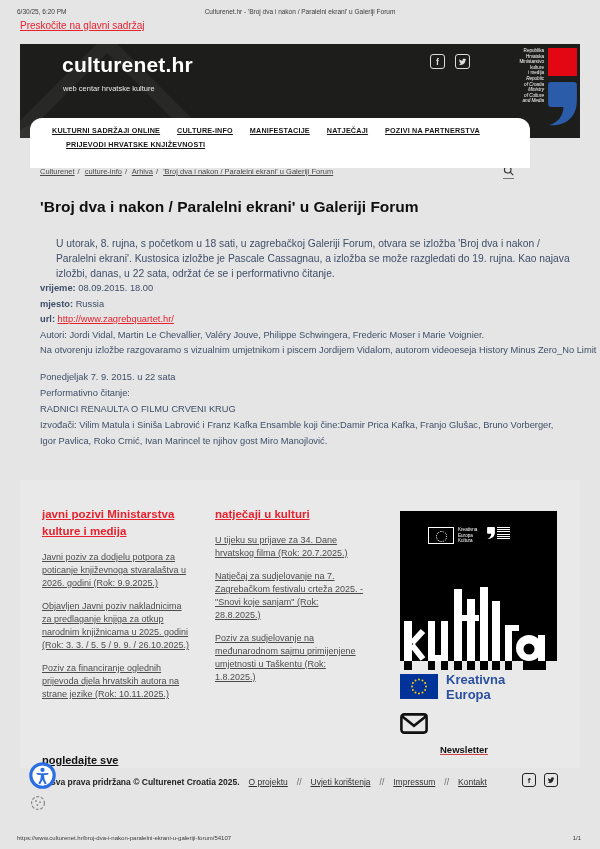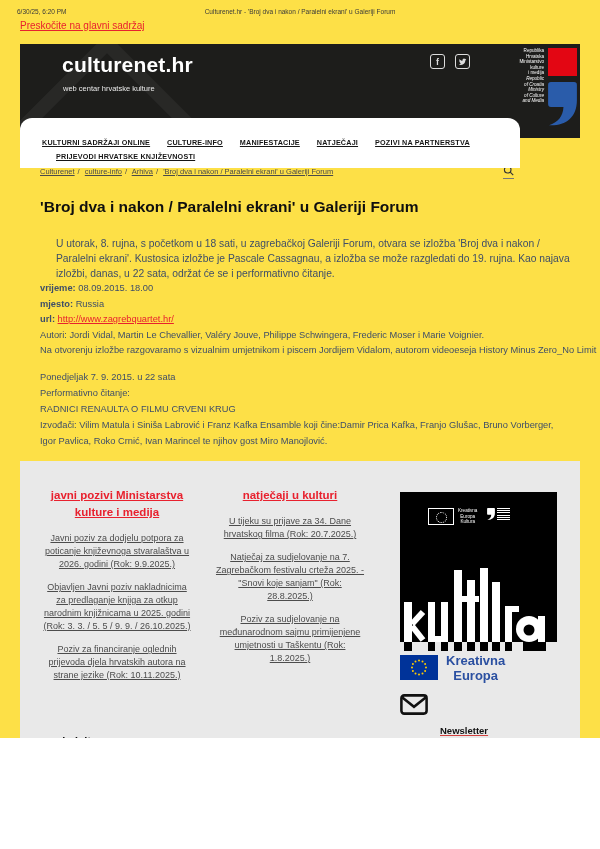--- a/index.html
+++ b/index.html
@@ -1,16 +1,16 @@
 <!DOCTYPE html>
 <html><head>
 <meta charset="utf-8">
 <style>
   html,body{margin:0;padding:0;background:#fff;}
-  .page{position:relative;width:600px;height:738px;background:#fde047;overflow:hidden;
+  .page{position:relative;width:600px;height:849px;background:#e5e5e5;overflow:hidden;
         font-family:"Liberation Sans",sans-serif;color:#222;}
   a{cursor:pointer;}
 
   
   .print-datetime{position:absolute;left:17px;top:8px;font-size:6.5px;color:#3a3a3a;}
   .print-doctitle{position:absolute;left:0;top:8px;width:100%;text-align:center;font-size:6.5px;color:#3a3a3a;}
   .print-url{position:absolute;left:17px;top:835px;font-size:6px;color:#3a3a3a;}
   .print-page{position:absolute;right:19px;top:835px;font-size:6px;color:#3a3a3a;}
 
   .skip-link{position:absolute;left:20px;top:20px;font-size:10px;color:#e8212e;text-decoration:underline;}
@@ -27,22 +27,22 @@
   .soc.fb{left:410px;font-size:9px;font-weight:700;}
   .soc.tw{left:435px;}
   .soc svg{width:9px;height:9px;fill:#ddd;}
   .ministry-text{position:absolute;right:36px;top:4px;width:60px;text-align:right;color:#fff;
        font-size:4.6px;line-height:5.6px;}
   .ministry-text .en{font-style:italic;}
   .red-square{position:absolute;left:528px;top:4px;width:29px;height:28px;background:#e30613;}
   .blue-comma{position:absolute;left:528px;top:38px;width:29px;height:48px;}
 
   
-  .nav{position:absolute;left:20px;top:118px;width:500px;height:50px;background:#fff;
-       border-radius:12px 12px 0 0;z-index:3;padding-top:20px;box-sizing:border-box;}
+  .nav{position:absolute;left:30px;top:118px;width:500px;height:50px;background:#fff;
+       border-radius:12px 12px 0 0;z-index:3;padding-top:8px;box-sizing:border-box;}
   .nav-row{display:flex;gap:17px;margin-left:22px;}
   .nav-row.second{margin-left:36px;margin-top:5px;}
   .nav-row a{font-size:7.2px;font-weight:700;letter-spacing:.2px;color:#161616;text-decoration:underline;white-space:nowrap;}
 
   
   .crumbs{position:absolute;left:40px;top:167px;width:450px;font-size:7.5px;color:#4a4a4a;}
   .crumbs a{color:#4a4a4a;text-decoration:underline;}
   .crumbs .sep{margin:0 3px;text-decoration:none;}
   .search{position:absolute;left:503px;top:165px;padding-bottom:2px;border-bottom:1px solid #777;color:#333;}
   .search svg{width:11px;height:11px;display:block;}
@@ -55,21 +55,21 @@
   .meta{position:absolute;left:40px;top:281px;width:524px;font-size:9.3px;color:#3f4e68;}
   .meta p{margin:0;line-height:15.5px;}
   .meta .lbl{font-weight:700;}
   .meta a{color:#e8212e;text-decoration:underline;}
   .nowrap{white-space:nowrap;}
 
   .sched{position:absolute;left:40px;top:369px;width:524px;font-size:9.3px;color:#3f4e68;}
   .sched p{margin:0;line-height:16px;}
 
   
-  .panel{position:absolute;left:20px;top:461px;width:560px;height:288px;background:#e9e9e9;text-align:center;}
+  .panel{position:absolute;left:20px;top:480px;width:560px;height:288px;background:#e9e9e9;}
   .col{position:absolute;top:26px;width:150px;}
   .col.c1{left:22px;} .col.c2{left:195px;}
   .col h3{margin:0 0 11px;font-size:11.5px;line-height:17px;color:#e8212e;text-decoration:underline;font-weight:700;}
   .col a.pl{display:block;font-size:9px;line-height:13px;color:#4c4c4c;text-decoration:underline;margin-bottom:10px;}
   .see-all{position:absolute;left:22px;top:238px;font-size:11px;font-weight:700;color:#111;text-decoration:underline;margin-top:36px;}
 
   .kbox{position:absolute;left:380px;top:31px;width:157px;height:150px;background:#000;overflow:hidden;}
   .kbox-logos{position:absolute;left:28px;top:16px;display:flex;align-items:flex-start;}
   .eu-outline{width:26px;height:17px;border:1px solid #fff;box-sizing:border-box;}
   .eu-outline i{display:block;width:9px;height:9px;margin:2.5px auto;border:1px dotted #fff;border-radius:50%;}

